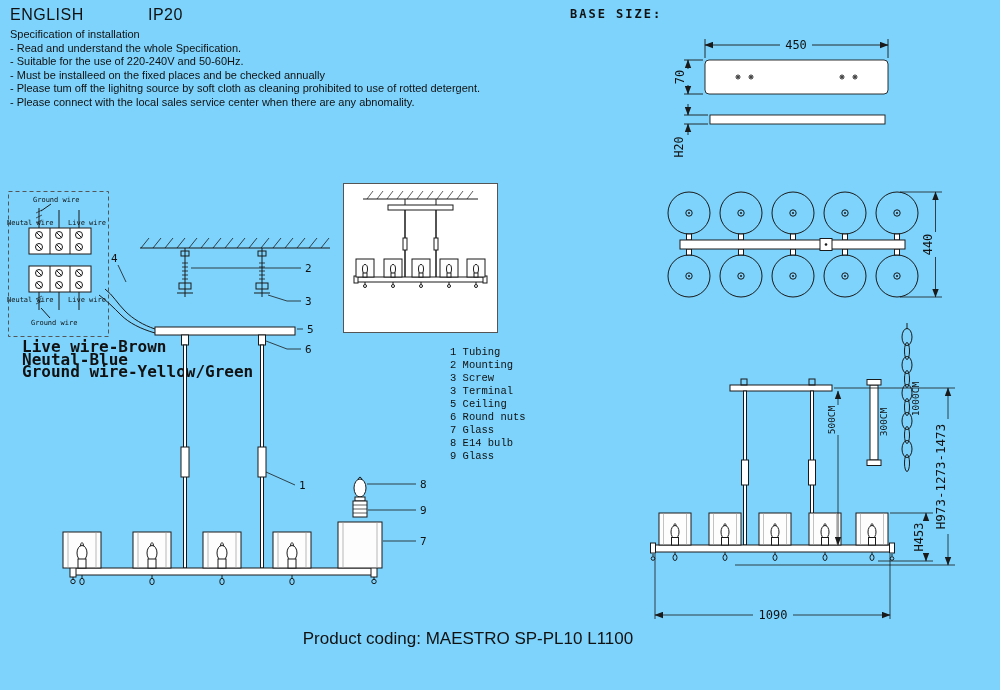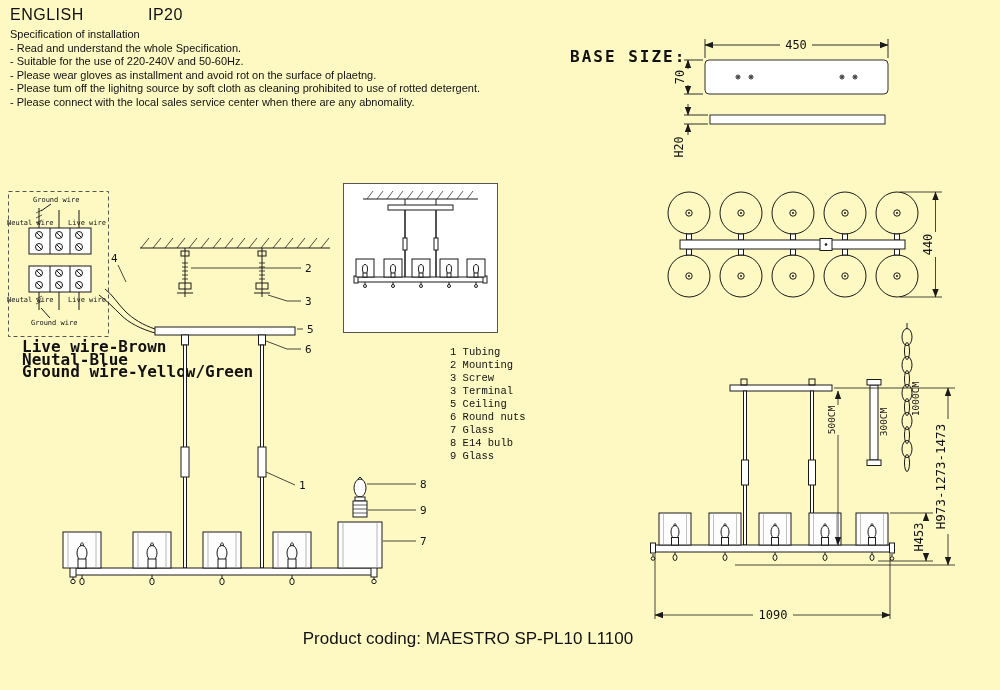--- a/index.html
+++ b/index.html
@@ -1,41 +1,41 @@
 <!DOCTYPE html>
 <html><head>
 <meta charset="utf-8">
 <style>
   * { margin:0; padding:0; box-sizing:border-box; }
   html,body { background:#fff; }
   body { width:1000px; height:690px; font-family:"Liberation Sans", sans-serif; color:#111; }
-  .page { position:relative; width:1000px; height:690px; background:#fef9c3; overflow:hidden; }
+  .page { position:relative; width:1000px; height:690px; background:#7dd3fc; overflow:hidden; }
   .abs { position:absolute; }
   .hdr { font-size:16px; letter-spacing:.5px; color:#111; }
   .spec { font-size:11px; line-height:13.5px; color:#111; }
   .legend { font-family:"DejaVu Sans Mono", monospace; font-size:16px; font-weight:bold; line-height:12.5px; }
   .parts { font-family:Liberation Mono, monospace; font-size:10.5px; line-height:13px;margin-left:42px; }
-  .sect-title { font-family:"DejaVu Sans Mono", monospace; font-size:16px; font-weight:bold; letter-spacing:2px;margin-top:40px; }
+  .sect-title { font-family:"DejaVu Sans Mono", monospace; font-size:12px; font-weight:bold; letter-spacing:2px; }
   .footer { font-size:17px; text-align:center; }
   svg.drawing { position:absolute; overflow:visible; }
   svg text { font-family:"DejaVu Sans Mono", monospace; fill:#111; }
 </style>
 </head>
 <body>
 
 <div class="page">
 
   <div class="abs hdr" style="left:10px;top:6px">ENGLISH</div>
   <div class="abs hdr" style="left:148px;top:6px">IP20</div>
 
   <div class="abs spec" style="left:10px;top:28px;width:560px">
     <div>Specification of installation</div>
     <div>- Read and understand the whole Specification.</div>
     <div>- Suitable for the use of 220-240V and 50-60Hz.</div>
-    <div>- Please wear gloves as installment and avoid rot on the surface of plaetng.</div>
+    <div>- Must be installeed on the fixed places and be checked annually</div>
     <div>- Please tum off the lighitng source by soft cloth as cleaning prohibited to use of rotted detergent.</div>
     <div>- Please connect with the local sales service center when there are any abnomality.</div>
   </div>
 
   <svg class="drawing" style="left:5px;top:188px" width="112" height="152" viewBox="0 0 112 152">
     <rect x="3.5" y="3.5" width="100" height="145" fill="none" stroke="#555" stroke-width="1" stroke-dasharray="4 3"></rect>
     <g stroke="#1a1a1a" stroke-width="1" fill="none">
       <line x1="46" y1="16" x2="36" y2="23"></line>
       <line x1="34" y1="20" x2="34" y2="40"></line>
       <path d="M31 25 L37 22 M31 30 L37 27 M31 35 L37 32" stroke-width="0.7"></path>

